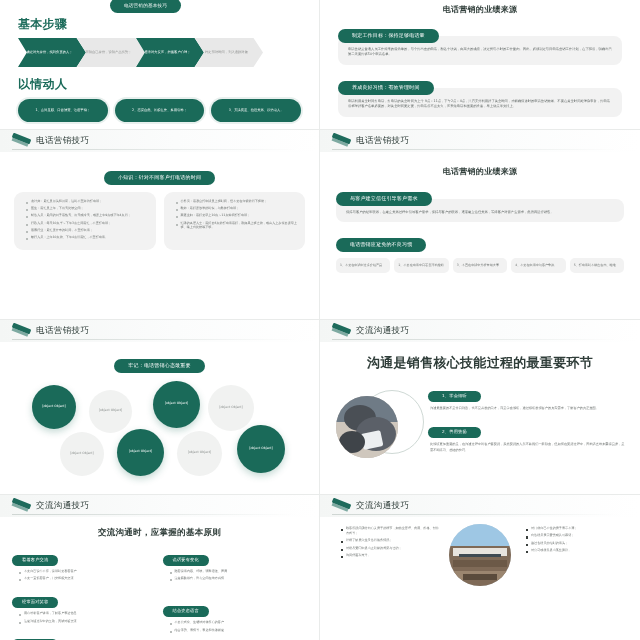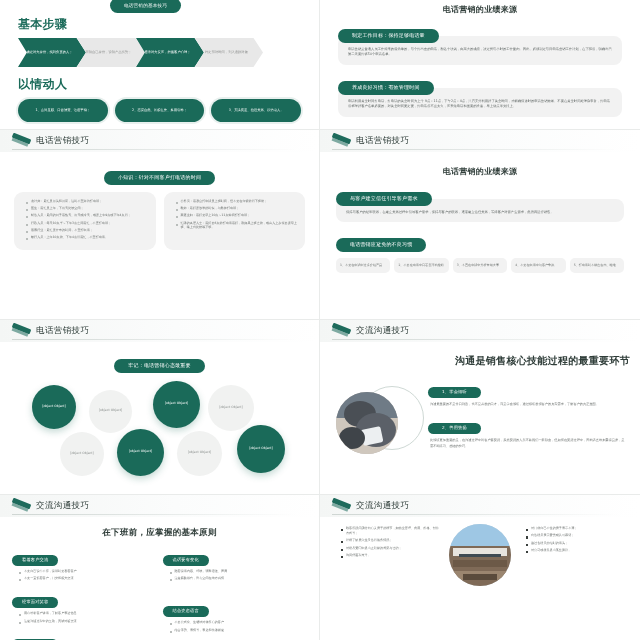--- a/index.html
+++ b/index.html
@@ -291,21 +291,21 @@
   </div>
 
   <div class="slide col2">
     <div class="s-head">
       <span class="head-mark">
           <i></i>
         </span>
       <span class="head-title">交流沟通技巧</span>
     </div>
     <div style="padding:12px 10px 0;">
-      <div class="slide-title" style="font-size:10px;text-align:right;">沟通是销售核心技能过程的最重要环节</div>
+      <div class="slide-title" style="font-size:13px;">沟通是销售核心技能过程的最重要环节</div>
     </div>
     <div class="s6-wrap">
       <div class="photo-wrap">
         <div class="ring"></div>
         <div class="photo">
           <svg width="62" height="62" viewBox="0 0 62 62">
             <rect width="62" height="62" fill="#b9b3ad"></rect>
             <rect y="0" width="62" height="26" fill="#6f7b86"></rect>
             <rect y="26" width="62" height="36" fill="#cfc7bd"></rect>
             <ellipse cx="24" cy="22" rx="16" ry="13" fill="#4a4f55"></ellipse>
@@ -329,21 +329,21 @@
   </div>
 
   <div class="slide row4">
     <div class="s-head">
       <span class="head-mark">
           <i></i>
         </span>
       <span class="head-title">交流沟通技巧</span>
     </div>
     <div style="padding:10px 14px 0;">
-      <div class="slide-title" style="font-size:8.5px;">在下班前，应掌握的基本原则</div>
+      <div class="slide-title" style="font-size:8.5px;">交流沟通时，应掌握的基本原则</div>
     </div>
     <div class="prin" style="padding:0 12px;">
       <div class="prin-col">
         <div class="prin-item">
           <span class="pill">看着客户交流</span>
           <ul class="bul tiny">
             <li>不要自己说个不停，说话时要看着客户</li>
             <li>不要一直低着客户，目光和眼光交流</li>
           </ul>
         </div>

